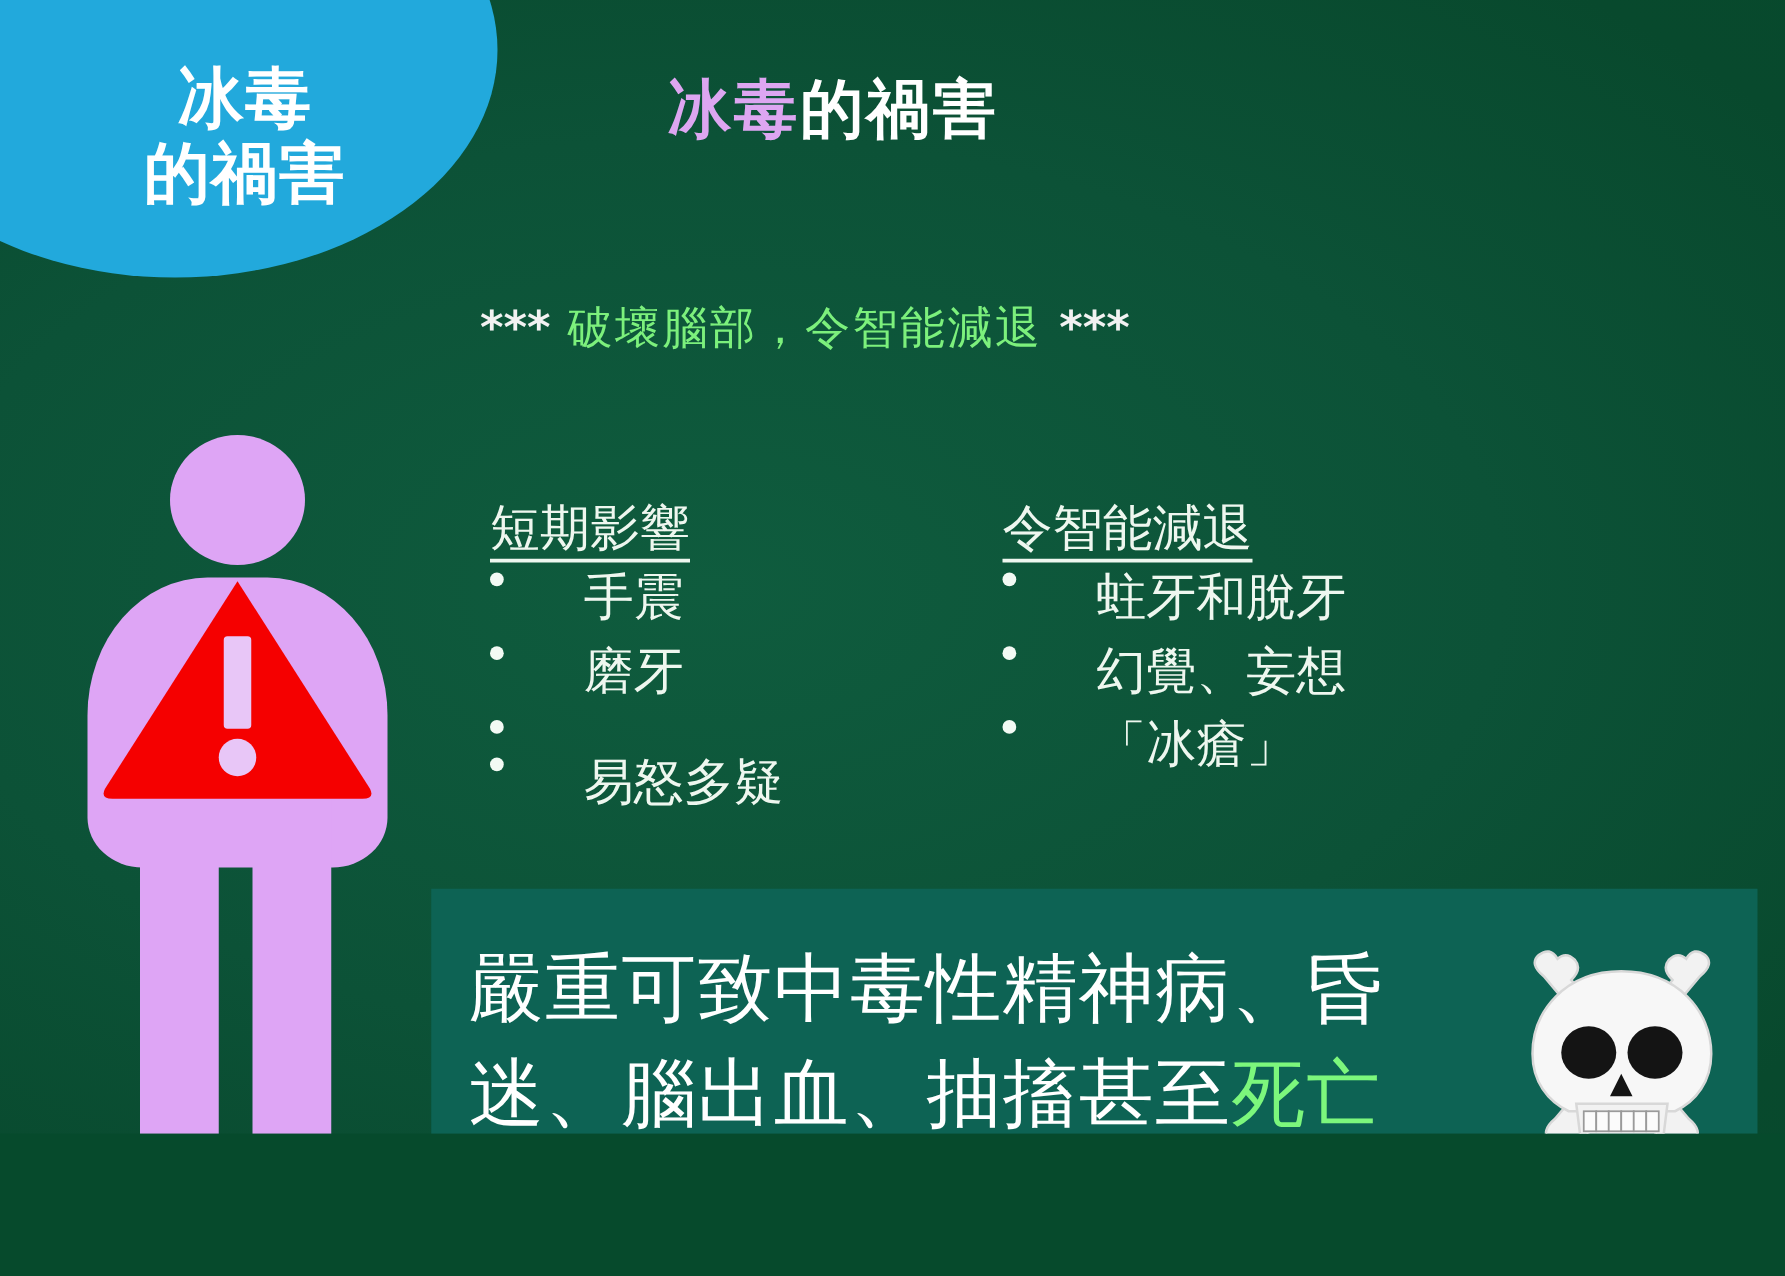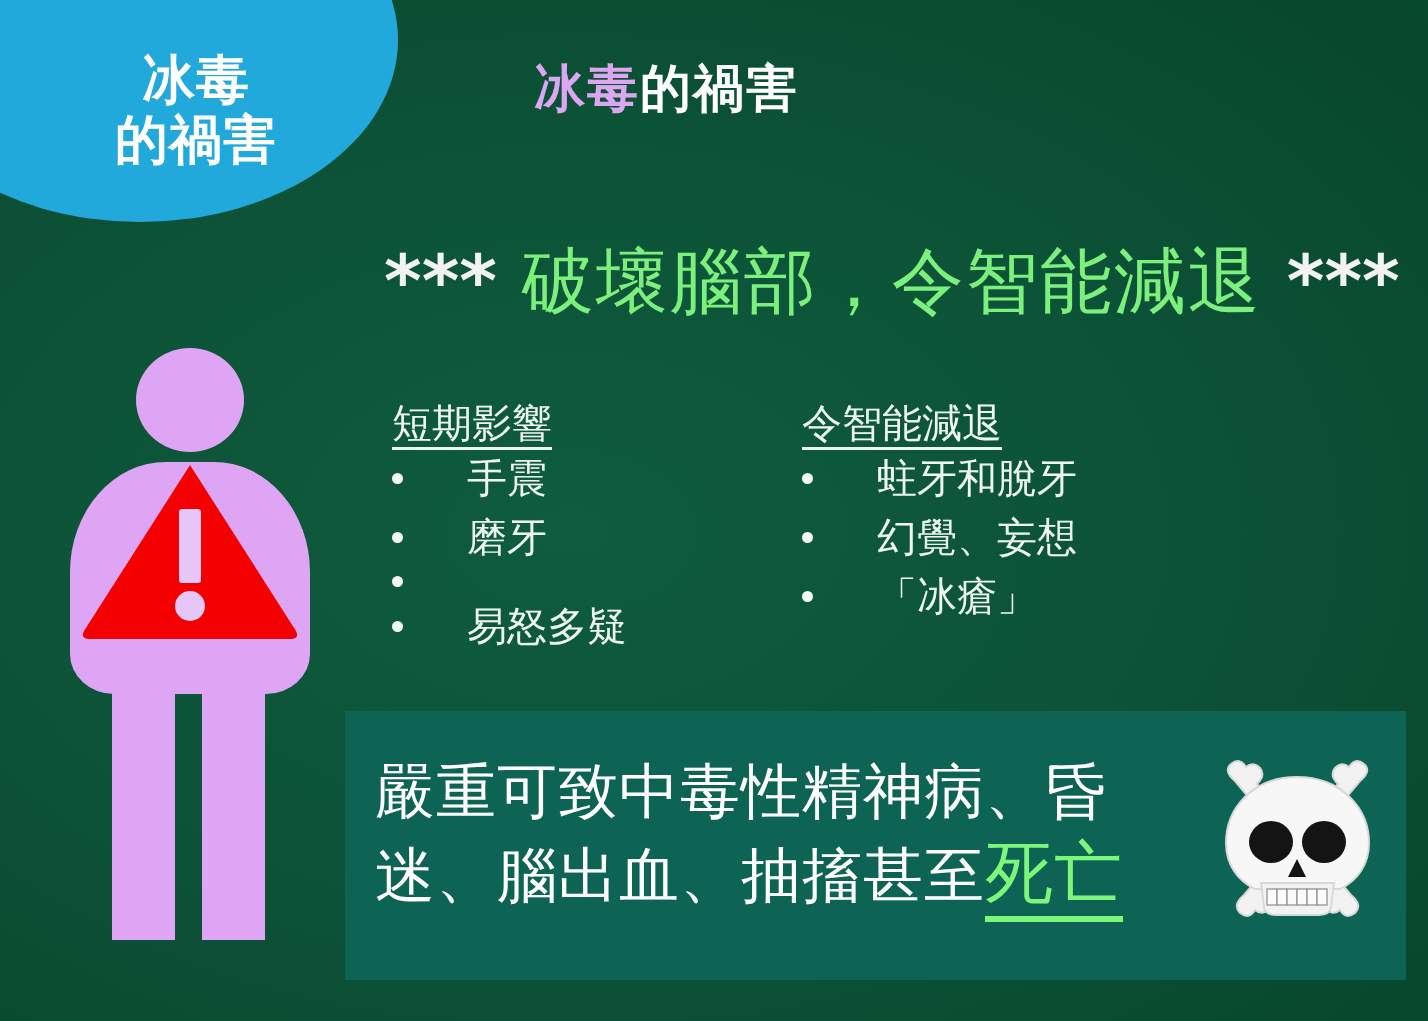--- a/index.html
+++ b/index.html
@@ -3,21 +3,21 @@
 <meta charset="utf-8">
 <style>
   html, body {
     margin: 0;
     padding: 0;
     background: #064a2c;
   }
   #slide {
     position: relative;
     width: 1428px;
-    height: 1021px;
+    height: 907px;
     overflow: hidden;
     font-family: "DejaVu Sans", "Liberation Sans", sans-serif;
     background: radial-gradient(ellipse 105% 95% at 40% 52%, #0f5c3e 0%, #0c5237 42%, #08492d 72%, #064a2c 100%);
   }
 
   
   .badge {
     position: absolute;
     left: -118px;
     top: -142px;
@@ -54,21 +54,21 @@
     letter-spacing: 2px;
   }
   .headline .hl-purple { color: #dda6f1; }
   .headline .hl-white  { color: #ffffff; }
 
   
   .subtitle {
     position: absolute;
     left: 384px;
     top: 245px;
-    font-size: 72px;
+    font-size: 36px;
     line-height: 1;
     white-space: nowrap;
     letter-spacing: 2px;
   }
   .subtitle .stars { color: #f2f2f2; font-weight: bold; letter-spacing: 0px; }
   .subtitle .sub-green { color: #7cf07c; }
 
   
   .col {
     position: absolute;
@@ -86,21 +86,20 @@
     white-space: nowrap;
     margin-top: 48px;
   }
   .bullets {
     list-style: none;
     margin: 8px 0 0 0;
     padding: 0;
   }
   .bullets li {
     display: flex;
-    align-items: center;
     font-size: 40px;
     line-height: 1.0;
     margin-bottom: 19px;
     white-space: nowrap;
   }
   .bullets li .dot {
     width: 11px;
     height: 11px;
     border-radius: 50%;
     background: #f3faf4;
@@ -178,21 +177,21 @@
     left: 30px;
     top: 38px;
     width: 835px;
     color: #ffffff;
     font-size: 60px;
     line-height: 1.40;
     letter-spacing: 1px;
   }
   .death {
     color: #7cf77c;
-    font-size: 68px;
+    font-size: 59px;
     border-bottom: 6px solid #7cf77c;
     line-height: 0.95;
     padding-bottom: 4px;
   }
 
   
   .skull {
     position: absolute;
     left: 1205px;
     top: 755px;

